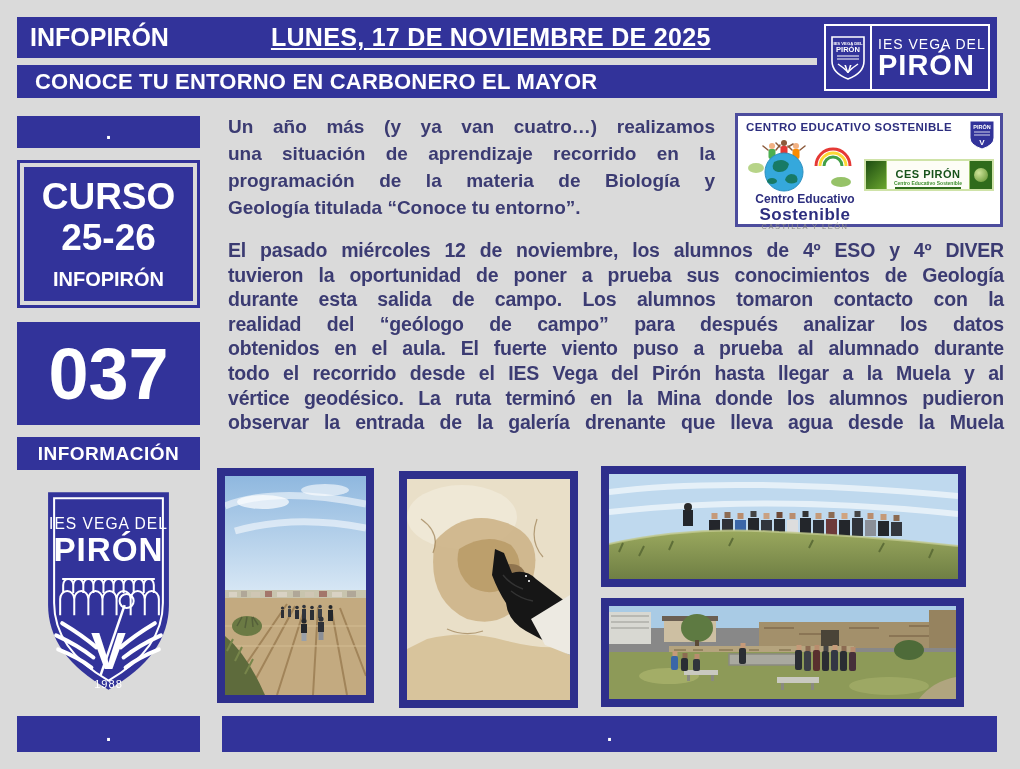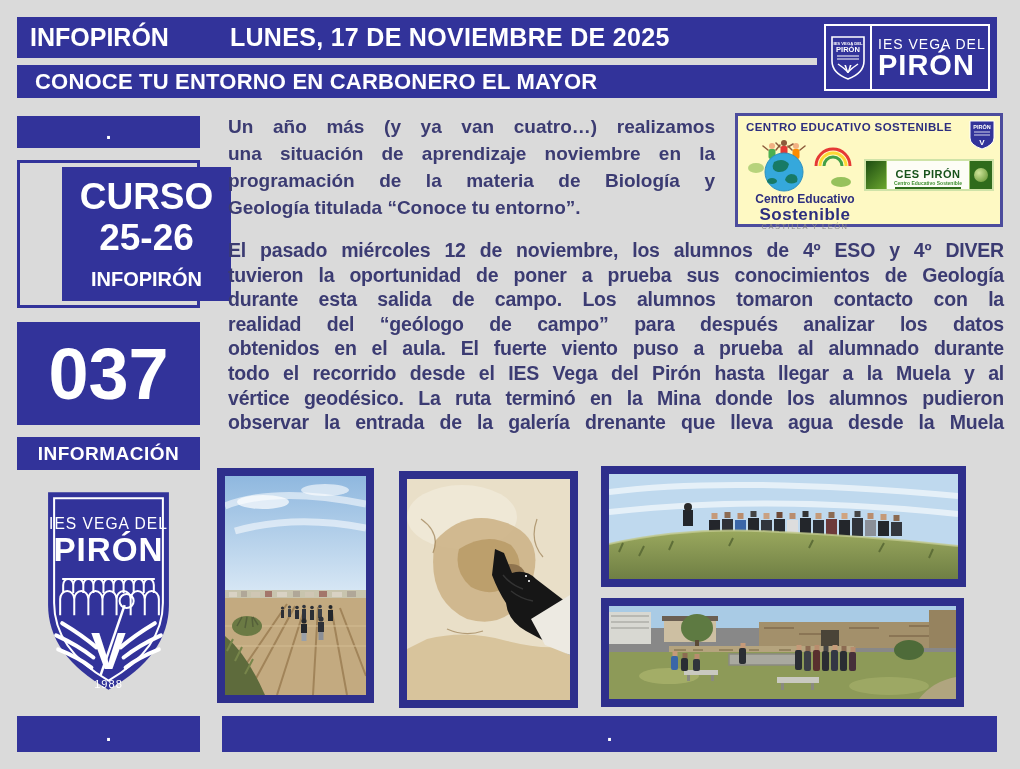--- a/index.html
+++ b/index.html
@@ -9,51 +9,51 @@
     --bg:#DADADA;
   }
   *{margin:0;padding:0;box-sizing:border-box;}
   body{background:#bfbfbf;font-family:"Liberation Sans","DejaVu Sans",sans-serif;}
   #page{position:relative;width:1020px;height:769px;background:var(--bg);overflow:hidden;}
   .bar{position:absolute;background:var(--blue);color:#fff;font-weight:bold;display:flex;align-items:center;}
   .dotbar{justify-content:center;font-size:20px;}
 
   
   #brand-bar{left:17px;top:17px;width:980px;height:41px;font-size:25px;padding-left:13px;}
-  #brand-bar .date{margin-left:61px;letter-spacing:.3px;}
+  #brand-bar .date{margin-left:102px;letter-spacing:.3px;text-decoration:underline;}
   #headline-bar{left:17px;top:65px;width:980px;height:33px;font-size:22px;padding-left:18px;letter-spacing:.2px;}
 
   #logo-box{position:absolute;left:817px;top:17px;width:180px;height:81px;background:var(--blue);z-index:5;}
   #logo-inner{position:absolute;inset:7px;border:2px solid #fff;display:flex;align-items:stretch;}
   #logo-shield-cell{display:flex;align-items:center;justify-content:center;width:46px;border-right:2px solid #fff;}
   #logo-text-cell{flex:1;display:flex;flex-direction:column;justify-content:center;padding-left:6px;color:#fff;}
   #logo-text-cell .l1{font-size:14px;letter-spacing:1px;}
   #logo-text-cell .l2{font-size:29px;font-weight:bold;line-height:.95;letter-spacing:1px;}
 
   
   #side-dot-top{left:17px;top:116px;width:183px;height:32px;}
   #curso-box{position:absolute;left:17px;top:160px;width:183px;height:148px;border:3px solid var(--blue);background:var(--bg);padding:4px;}
-  #curso-inner{width:100%;height:100%;background:var(--blue);color:#fff;font-weight:bold;display:flex;flex-direction:column;align-items:center;justify-content:center;margin-left:38px;}
+  #curso-inner{width:100%;height:100%;background:var(--blue);color:#fff;font-weight:bold;display:flex;flex-direction:column;align-items:center;justify-content:center;}
   #curso-inner .c1,#curso-inner .c2{font-size:37px;line-height:1.1;}
   #curso-inner .c3{font-size:20px;margin-top:9px;}
   #issue-box{left:17px;top:322px;width:183px;height:103px;justify-content:center;font-size:72px;}
   #info-bar{left:17px;top:437px;width:183px;height:33px;justify-content:center;font-size:19px;letter-spacing:.5px;}
   #side-shield{position:absolute;left:38px;top:486px;width:141px;height:212px;}
   #footer-left{left:17px;top:716px;width:183px;height:36px;}
   #footer-right{left:222px;top:716px;width:775px;height:36px;}
 
   
   .jpara{position:absolute;color:var(--navy);font-weight:bold;}
   #para-intro{left:228px;top:113px;width:487px;font-size:19px;line-height:27px;}
   #para-body{left:228px;top:238px;width:776px;font-size:19.5px;line-height:24.6px;letter-spacing:-.2px;}
   .jline{text-align:justify;text-align-last:justify;}
   .jline-last{text-align-last:left;}
 
   
-  #badge-card{position:absolute;left:735px;top:113px;width:268px;height:114px;background:#fef9c3;border:3px solid #4C4C9D;z-index:6;}
+  #badge-card{position:absolute;left:735px;top:113px;width:268px;height:114px;background:#ffffff;border:3px solid #4C4C9D;z-index:6;}
   #badge-title{position:absolute;top:5px;left:8px;font-size:11.5px;font-weight:bold;color:#2D2E7F;letter-spacing:.4px;}
   #badge-shield{position:absolute;top:4px;right:5px;}
   #badge-illustration{position:absolute;left:6px;top:22px;}
   #badge-org{position:absolute;left:2px;top:77px;width:130px;text-align:center;line-height:1.05;}
   #badge-org .o1{font-size:12px;font-weight:bold;color:#2D2E7F;}
   #badge-org .o2{font-size:17px;font-weight:bold;color:#2D2E7F;letter-spacing:.5px;}
   #badge-org .o3{font-size:7.5px;color:#8a8a8a;letter-spacing:1.5px;}
   #ces-banner{position:absolute;left:126px;top:43px;width:130px;height:32px;border:2px solid #cfe3a8;background:linear-gradient(90deg,#2f6b1c,#7ab03a);display:flex;align-items:stretch;}
   #ces-left{width:20px;background:linear-gradient(135deg,#1d4d12,#6aa52e);}
   #ces-panel{flex:1;background:#fdfdf6;display:flex;flex-direction:column;align-items:center;justify-content:flex-end;border-left:1px solid #9cc46a;border-right:1px solid #9cc46a;}
@@ -135,21 +135,21 @@
       <text x="70" y="181" font-size="52" font-weight="bold" fill="#fff" text-anchor="middle">V</text>
       <path d="M86,118 L62,188" stroke="#fff" stroke-width="2.5" fill="none"></path>
       <circle cx="88" cy="114" r="7" stroke="#fff" stroke-width="2" fill="none"></circle>
       <path d="M24,136 Q44,148 58,160 M18,148 Q40,158 55,170 M20,162 Q40,170 53,180 M116,136 Q96,148 82,160 M122,148 Q100,158 85,170 M120,162 Q100,170 87,180" stroke="#fff" stroke-width="4" fill="none" stroke-linecap="round"></path>
       <text x="70" y="200" font-size="11" fill="#fff" text-anchor="middle" letter-spacing="1">1988</text>
     </svg>
   </div>
 
   <div class="jpara" id="para-intro">
       <div class="jline">Un año más (y ya van cuatro…) realizamos</div>
-      <div class="jline">una situación de aprendizaje noviembre en la</div>
+      <div class="jline">una situación de aprendizaje recorrido en la</div>
       <div class="jline">programación de la materia de Biología y</div>
       <div class="jline jline-last">Geología titulada “Conoce tu entorno”.</div>
     </div>
   <div class="jpara" id="para-body">
       <div class="jline">El pasado miércoles 12 de noviembre, los alumnos de 4º ESO y 4º DIVER</div>
       <div class="jline">tuvieron la oportunidad de poner a prueba sus conocimientos de Geología</div>
       <div class="jline">durante esta salida de campo. Los alumnos tomaron contacto con la</div>
       <div class="jline">realidad del “geólogo de campo” para después analizar los datos</div>
       <div class="jline">obtenidos en el aula. El fuerte viento puso a prueba al alumnado durante</div>
       <div class="jline">todo el recorrido desde el IES Vega del Pirón hasta llegar a la Muela y al</div>

